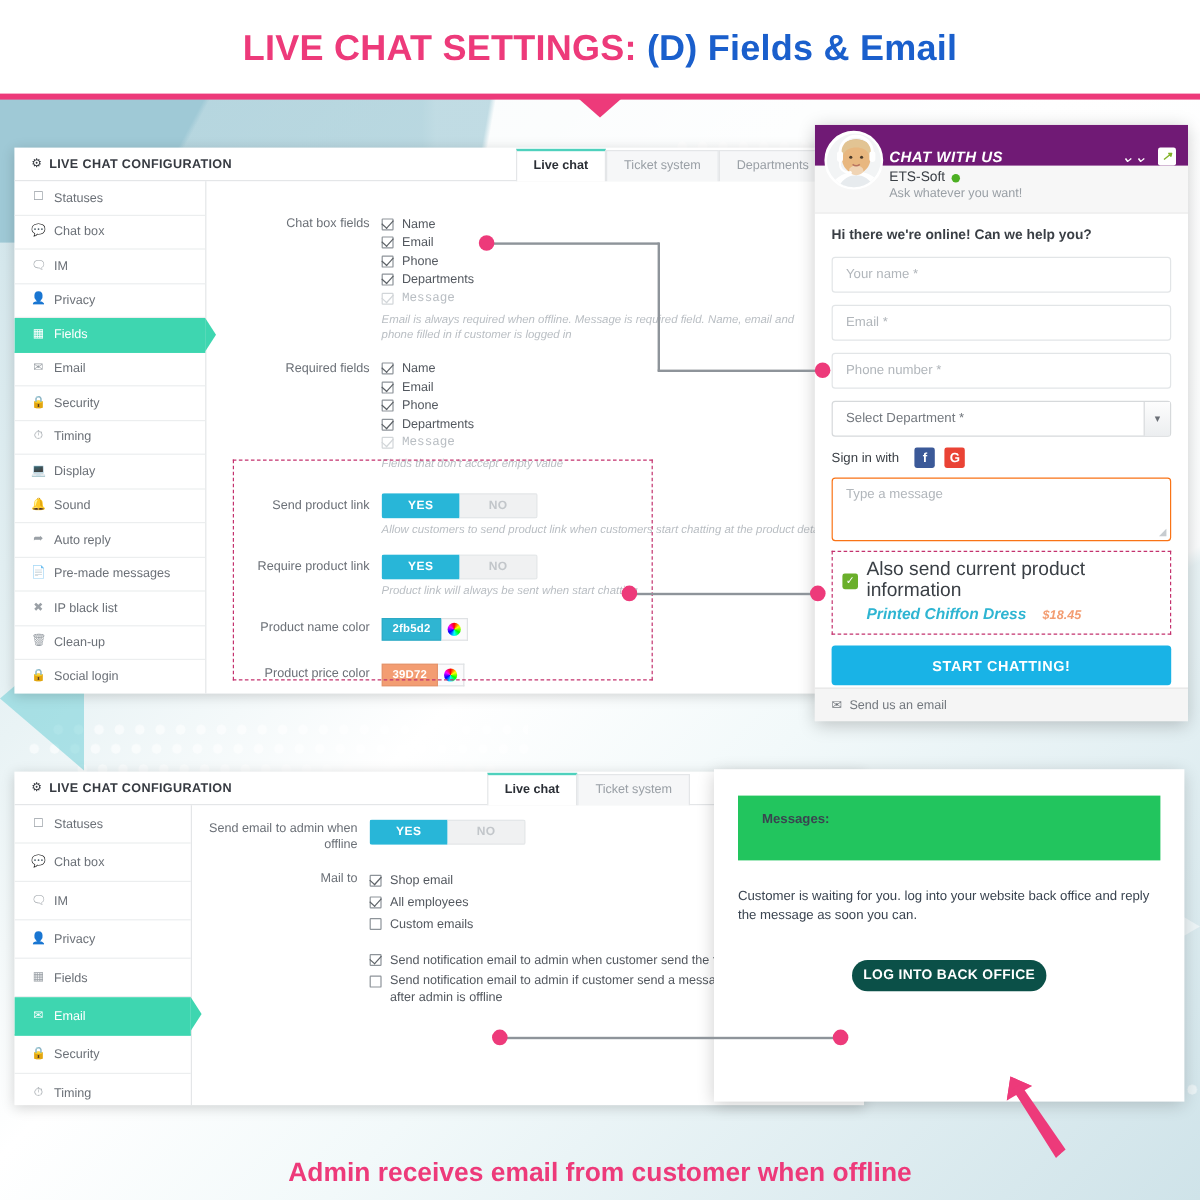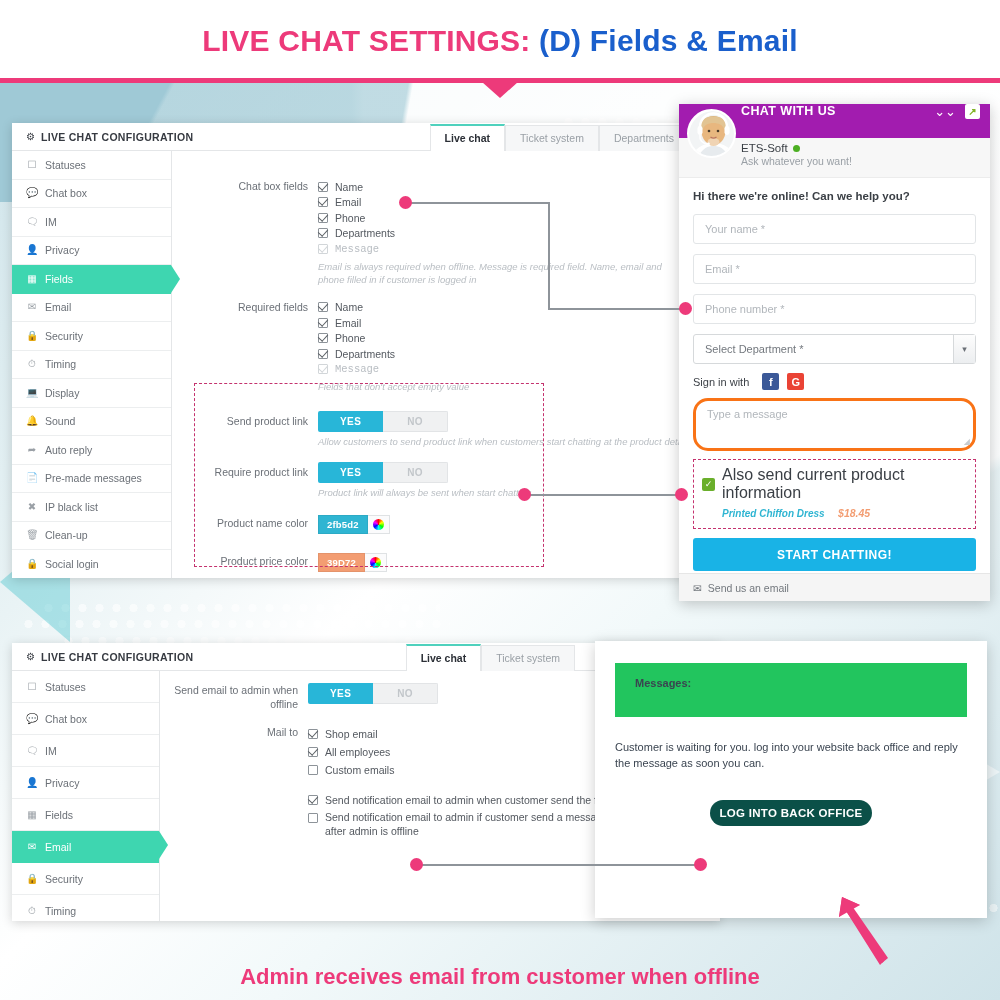--- a/index.html
+++ b/index.html
@@ -168,22 +168,22 @@
   .lineh{ position:absolute; height:1.6px; background:#8e949a; z-index:39; }
   .linev{ position:absolute; width:1.6px; background:#8e949a; z-index:39; }
 
   
   #chat-widget{
     position:absolute; left:679px; top:104px; width:311px; height:497px;
     background:#ffffff; box-shadow:0 3px 14px rgba(0,0,0,.22);
     z-index:30; overflow:hidden;
   }
   #cw-head{
-    height:34px; background:#a21caf; display:flex; align-items:flex-start;
-    padding:0 10px 0 62px; position:relative;
+    height:34px; background:#701a75; display:flex; align-items:flex-end;
+    padding:0 10px 0 62px; position:relative;font-style:italic;
   }
   #cw-title{ font-size:12.5px; font-weight:bold; color:#ffffff; letter-spacing:.4px; }
   #cw-head .hicons{ margin-left:auto; display:flex; align-items:center; gap:9px; }
   .chev{ color:#ffffff; font-size:13px; line-height:1; }
   .expand{
     width:15px;height:15px;background:#ffffff;border-radius:2px;
     display:flex;align-items:center;justify-content:center;
     color:#82b328;font-size:10px;font-weight:bold;line-height:1;
   }
   #cw-avatar{
@@ -216,37 +216,37 @@
   }
   #cw-signin{ display:flex; align-items:center; gap:8px; margin-bottom:8px; }
   #cw-signin .lbl{ font-size:11px; color:#3a3f45; margin-right:5px; }
   .sbtn{
     width:17px;height:17px;border-radius:2px;color:#fff;font-weight:bold;font-size:11px;
     display:flex;align-items:center;justify-content:center;
   }
   .sbtn.fb{ background:#3b5998; }
   .sbtn.gg{ background:#ea4335; }
   #cw-textarea{
-    height:53px; border:3px solid #f97316; border-radius:15px; padding:7px 11px;
+    height:53px; border:1px solid #f97316; border-radius:3px; padding:7px 11px;
     font-size:11px; color:#b1b6bb; position:relative; margin-bottom:8px;
   }
   #cw-textarea .grip{
     position:absolute; right:3px; bottom:2px; font-size:8px; color:#c7ccd0; line-height:1;
   }
   #cw-prodbox{
     border:1.4px dashed #c4326e; padding:6px 8px 7px 8px; margin-bottom:9px;
   }
   #cw-prodrow{ display:flex; align-items:center; gap:7px; }
   .gcheck{
     width:13px;height:13px;background:#6aaf2b;border-radius:2px;flex:none;
     display:flex;align-items:center;justify-content:center;color:#fff;font-size:9px;line-height:1;
   }
   #cw-prodlabel{ font-size:16px; color:#3a3f45; }
   #cw-prodmeta{ margin-left:20px; margin-top:1px; }
-  #cw-prodname{ font-size:10px; font-style:italic; font-weight:bold; color:#2fb5d2; }
+  #cw-prodname{ font-size:13px; font-style:italic; font-weight:bold; color:#2fb5d2; }
   #cw-prodprice{ font-size:10.5px; font-style:italic; font-weight:bold; color:#f39d72; margin-left:9px; }
   #cw-start{
     height:33px; background:#19b3e6; color:#fff; border-radius:3px;
     display:flex; align-items:center; justify-content:center;
     font-size:12px; font-weight:bold; letter-spacing:.5px;
   }
   #cw-foot{
     position:absolute; left:0; bottom:0; width:311px; height:28px;
     background:#f5f5f5; border-top:1px solid #e6e6e6;
     display:flex; align-items:center; padding-left:14px; gap:6px;

